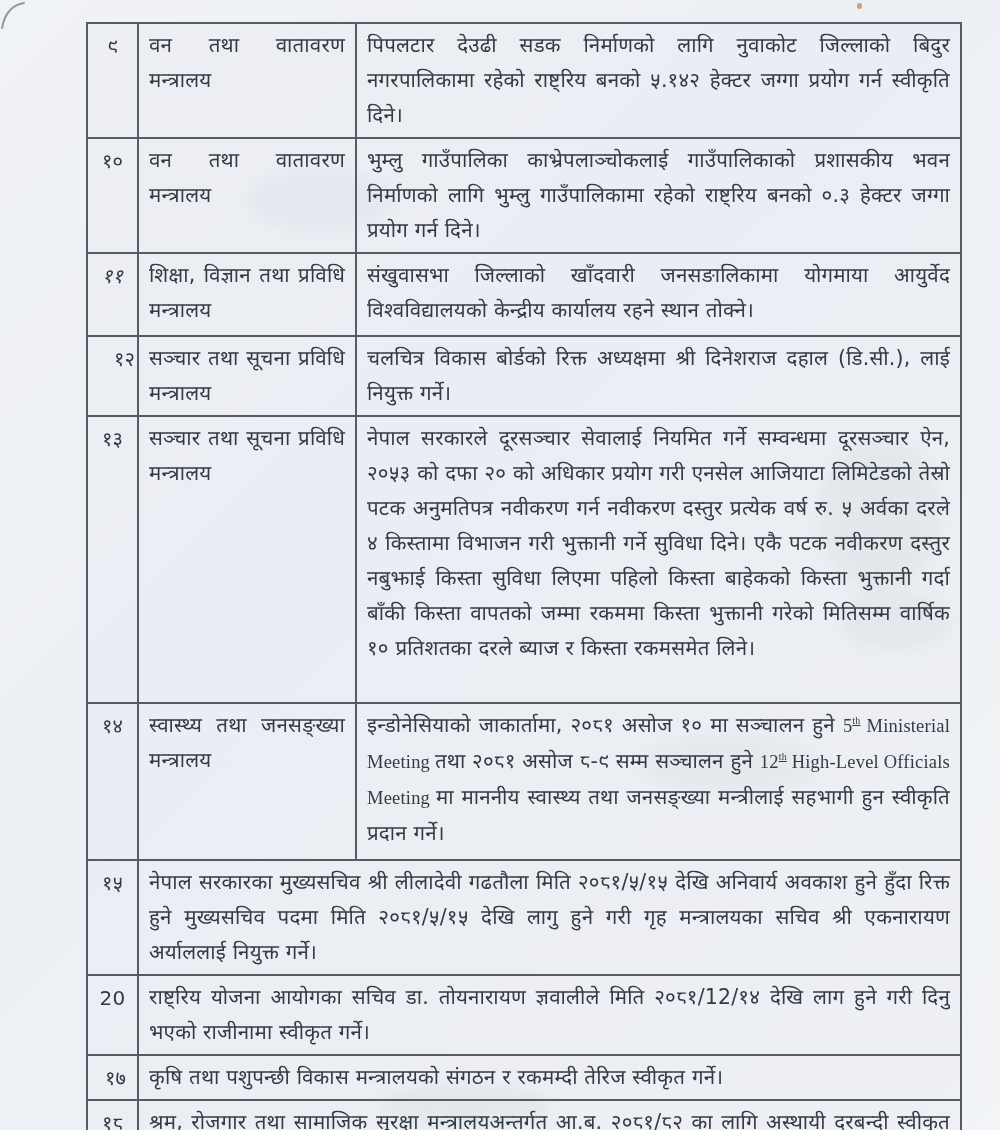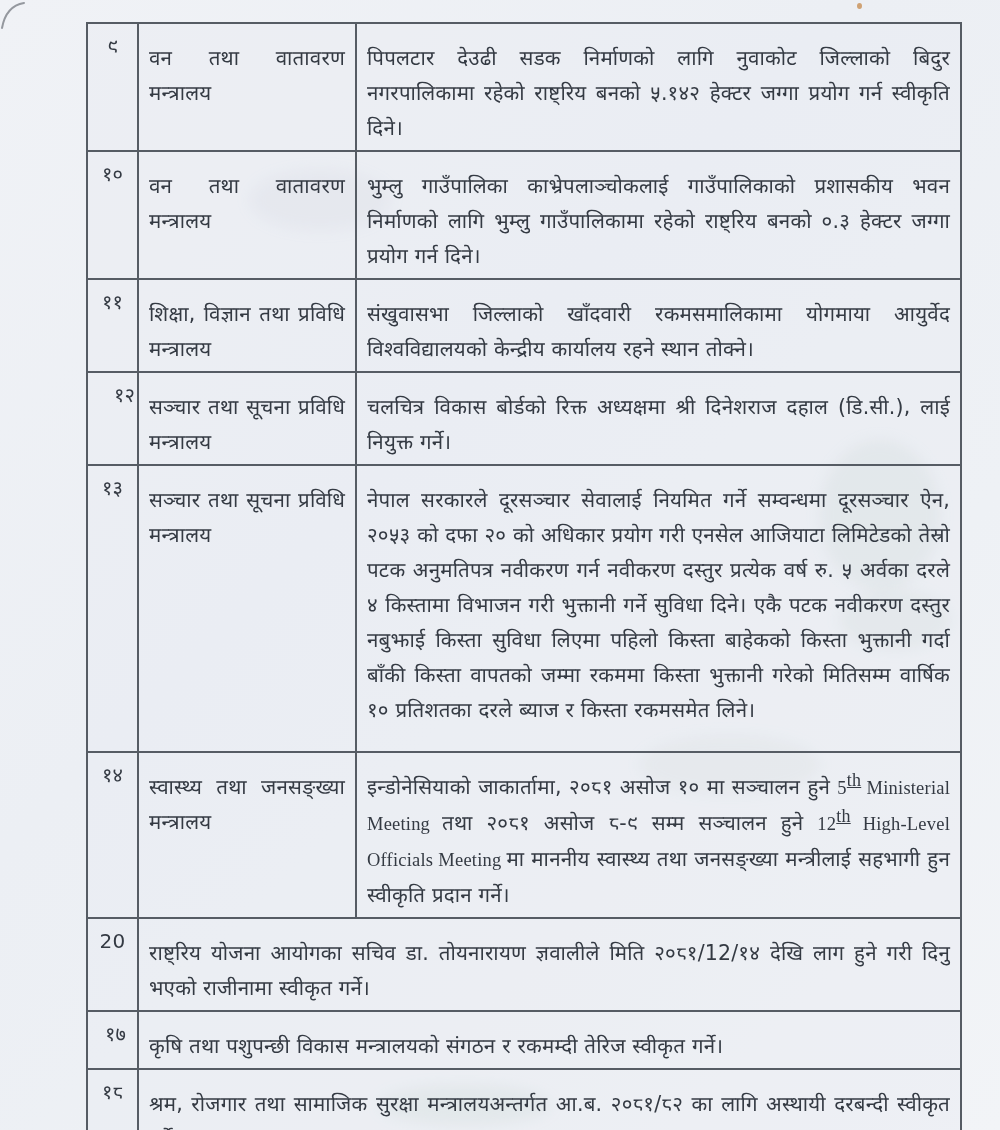--- a/index.html
+++ b/index.html
@@ -29,42 +29,42 @@
     position:absolute;left:86px;top:22px;
     width:876px;
     border-collapse:collapse;table-layout:fixed;
     background:rgba(232,236,242,.45);
   }
   col.c-sn{width:51px;}
   col.c-ministry{width:218px;}
   td{
     border:2px solid #565c64;
     vertical-align:top;
-    padding:17px 10px 4px 10px;
+    padding:4px 10px 4px 10px;
     font-size:20.5px;
     line-height:35px;
     color:#343a43;
     letter-spacing:.2px;
   }
   td.sn{
     text-align:center;
     padding:5px 2px 0 2px;
     font-size:20px;
   }
   td.ministry{text-align:justify;}
   td.desc{text-align:justify;}
   td.desc.merged{}
   span.np{}
   span.latin{
     font-family:"Liberation Serif","DejaVu Serif",serif;
     font-size:18.5px;
   }
   span.sup{
     font-family:"Liberation Serif","DejaVu Serif",serif;
-    font-size:18px;
+    font-size:10px;
     vertical-align:super;
     line-height:0;
     text-decoration:underline;
   }
 </style>
 </head>
 <body>
 
 <div class="page">
 
@@ -89,38 +89,42 @@
           <td class="sn" style="height: 108px;">९</td>
           <td class="ministry">वन तथा वातावरण मन्त्रालय</td>
           <td class="desc"><span class="np">पिपलटार देउढी सडक निर्माणको लागि नुवाकोट जिल्लाको बिदुर नगरपालिकामा रहेको राष्ट्रिय बनको ५.१४२ हेक्टर जग्गा प्रयोग गर्न स्वीकृति दिने।</span></td>
         </tr>
         <tr>
           <td class="sn" style="height: 105px; border-radius: 19px;">१०</td>
           <td class="ministry">वन तथा वातावरण मन्त्रालय</td>
           <td class="desc"><span class="np">भुम्लु गाउँपालिका काभ्रेपलाञ्चोकलाई गाउँपालिकाको प्रशासकीय भवन निर्माणको लागि भुम्लु गाउँपालिकामा रहेको राष्ट्रिय बनको ०.३  हेक्टर जग्गा प्रयोग गर्न दिने।</span></td>
         </tr>
         <tr>
-          <td class="sn" style="height: 76px;">११</td>
+          <td class="sn" style="height: 76px; font-style: italic;">११</td>
           <td class="ministry">शिक्षा, विज्ञान तथा प्रविधि मन्त्रालय</td>
-          <td class="desc"><span class="np">संखुवासभा जिल्लाको खाँदवारी रकमसमालिकामा योगमाया आयुर्वेद विश्वविद्यालयको केन्द्रीय कार्यालय रहने स्थान तोक्ने।</span></td>
+          <td class="desc"><span class="np">संखुवासभा जिल्लाको खाँदवारी जनसङालिकामा योगमाया आयुर्वेद विश्वविद्यालयको केन्द्रीय कार्यालय रहने स्थान तोक्ने।</span></td>
         </tr>
         <tr>
           <td class="sn" style="height: 67px; padding-left: 26px;">१२</td>
           <td class="ministry">सञ्चार तथा सूचना प्रविधि मन्त्रालय</td>
           <td class="desc"><span class="np">चलचित्र विकास बोर्डको रिक्त अध्यक्षमा श्री दिनेशराज दहाल (डि.सी.), लाई नियुक्त गर्ने।</span></td>
         </tr>
         <tr>
           <td class="sn" style="height: 280px; margin-left: 32px;">१३</td>
           <td class="ministry">सञ्चार तथा सूचना प्रविधि मन्त्रालय</td>
           <td class="desc"><span class="np">नेपाल सरकारले दूरसञ्चार सेवालाई नियमित गर्ने सम्वन्धमा दूरसञ्चार ऐन, २०५३ को दफा २० को अधिकार प्रयोग गरी एनसेल आजियाटा लिमिटेडको तेस्रो पटक अनुमतिपत्र नवीकरण गर्न नवीकरण दस्तुर प्रत्येक वर्ष रु. ५ अर्वका दरले ४ किस्तामा विभाजन गरी भुक्तानी गर्ने सुविधा दिने। एकै पटक नवीकरण दस्तुर नबुझाई किस्ता सुविधा लिएमा पहिलो किस्ता बाहेकको किस्ता भुक्तानी गर्दा बाँकी किस्ता वापतको जम्मा रकममा किस्ता भुक्तानी गरेको मितिसम्म वार्षिक १० प्रतिशतका दरले ब्याज र किस्ता रकमसमेत लिने।</span></td>
         </tr>
         <tr>
           <td class="sn" style="height: 150px; margin-top: 48px;">१४</td>
           <td class="ministry">स्वास्थ्य तथा जनसङ्ख्या मन्त्रालय</td>
           <td class="desc"><span class="np">इन्डोनेसियाको जाकार्तामा, २०८१ असोज १० मा सञ्चालन हुने </span><span class="latin">5</span><span class="sup">th</span><span class="latin"> Ministerial Meeting </span><span class="np">तथा २०८१ असोज ८-९ सम्म सञ्चालन हुने </span><span class="latin">12</span><span class="sup">th</span><span class="latin"> High-Level Officials Meeting </span><span class="np">मा माननीय स्वास्थ्य तथा जनसङ्ख्या मन्त्रीलाई सहभागी हुन स्वीकृति प्रदान गर्ने।</span></td>
+        </tr>
+        <tr>
+          <td class="sn" style="height: 100px;">१५</td>
+          <td class="desc merged" colspan="2"><span class="np">नेपाल सरकारका मुख्यसचिव श्री लीलादेवी गढतौला मिति २०८१/५/१५ देखि अनिवार्य अवकाश हुने हुँदा रिक्त हुने मुख्यसचिव पदमा मिति २०८१/५/१५ देखि लागु हुने गरी गृह मन्त्रालयका सचिव श्री एकनारायण अर्याललाई नियुक्त गर्ने।</span></td>
         </tr>
         <tr>
           <td class="sn" style="height: 70px;">20</td>
           <td class="desc merged" colspan="2"><span class="np">राष्ट्रिय योजना आयोगका सचिव डा. तोयनारायण ज्ञवालीले मिति २०८१/12/१४ देखि लाग हुने गरी दिनु भएको राजीनामा स्वीकृत गर्ने।</span></td>
         </tr>
         <tr>
           <td class="sn" style="height: 35px; padding-left: 8px;">१७</td>
           <td class="desc merged" colspan="2"><span class="np">कृषि तथा पशुपन्छी विकास मन्त्रालयको संगठन र रकमम्दी तेरिज स्वीकृत गर्ने।</span></td>
         </tr>
         <tr>

